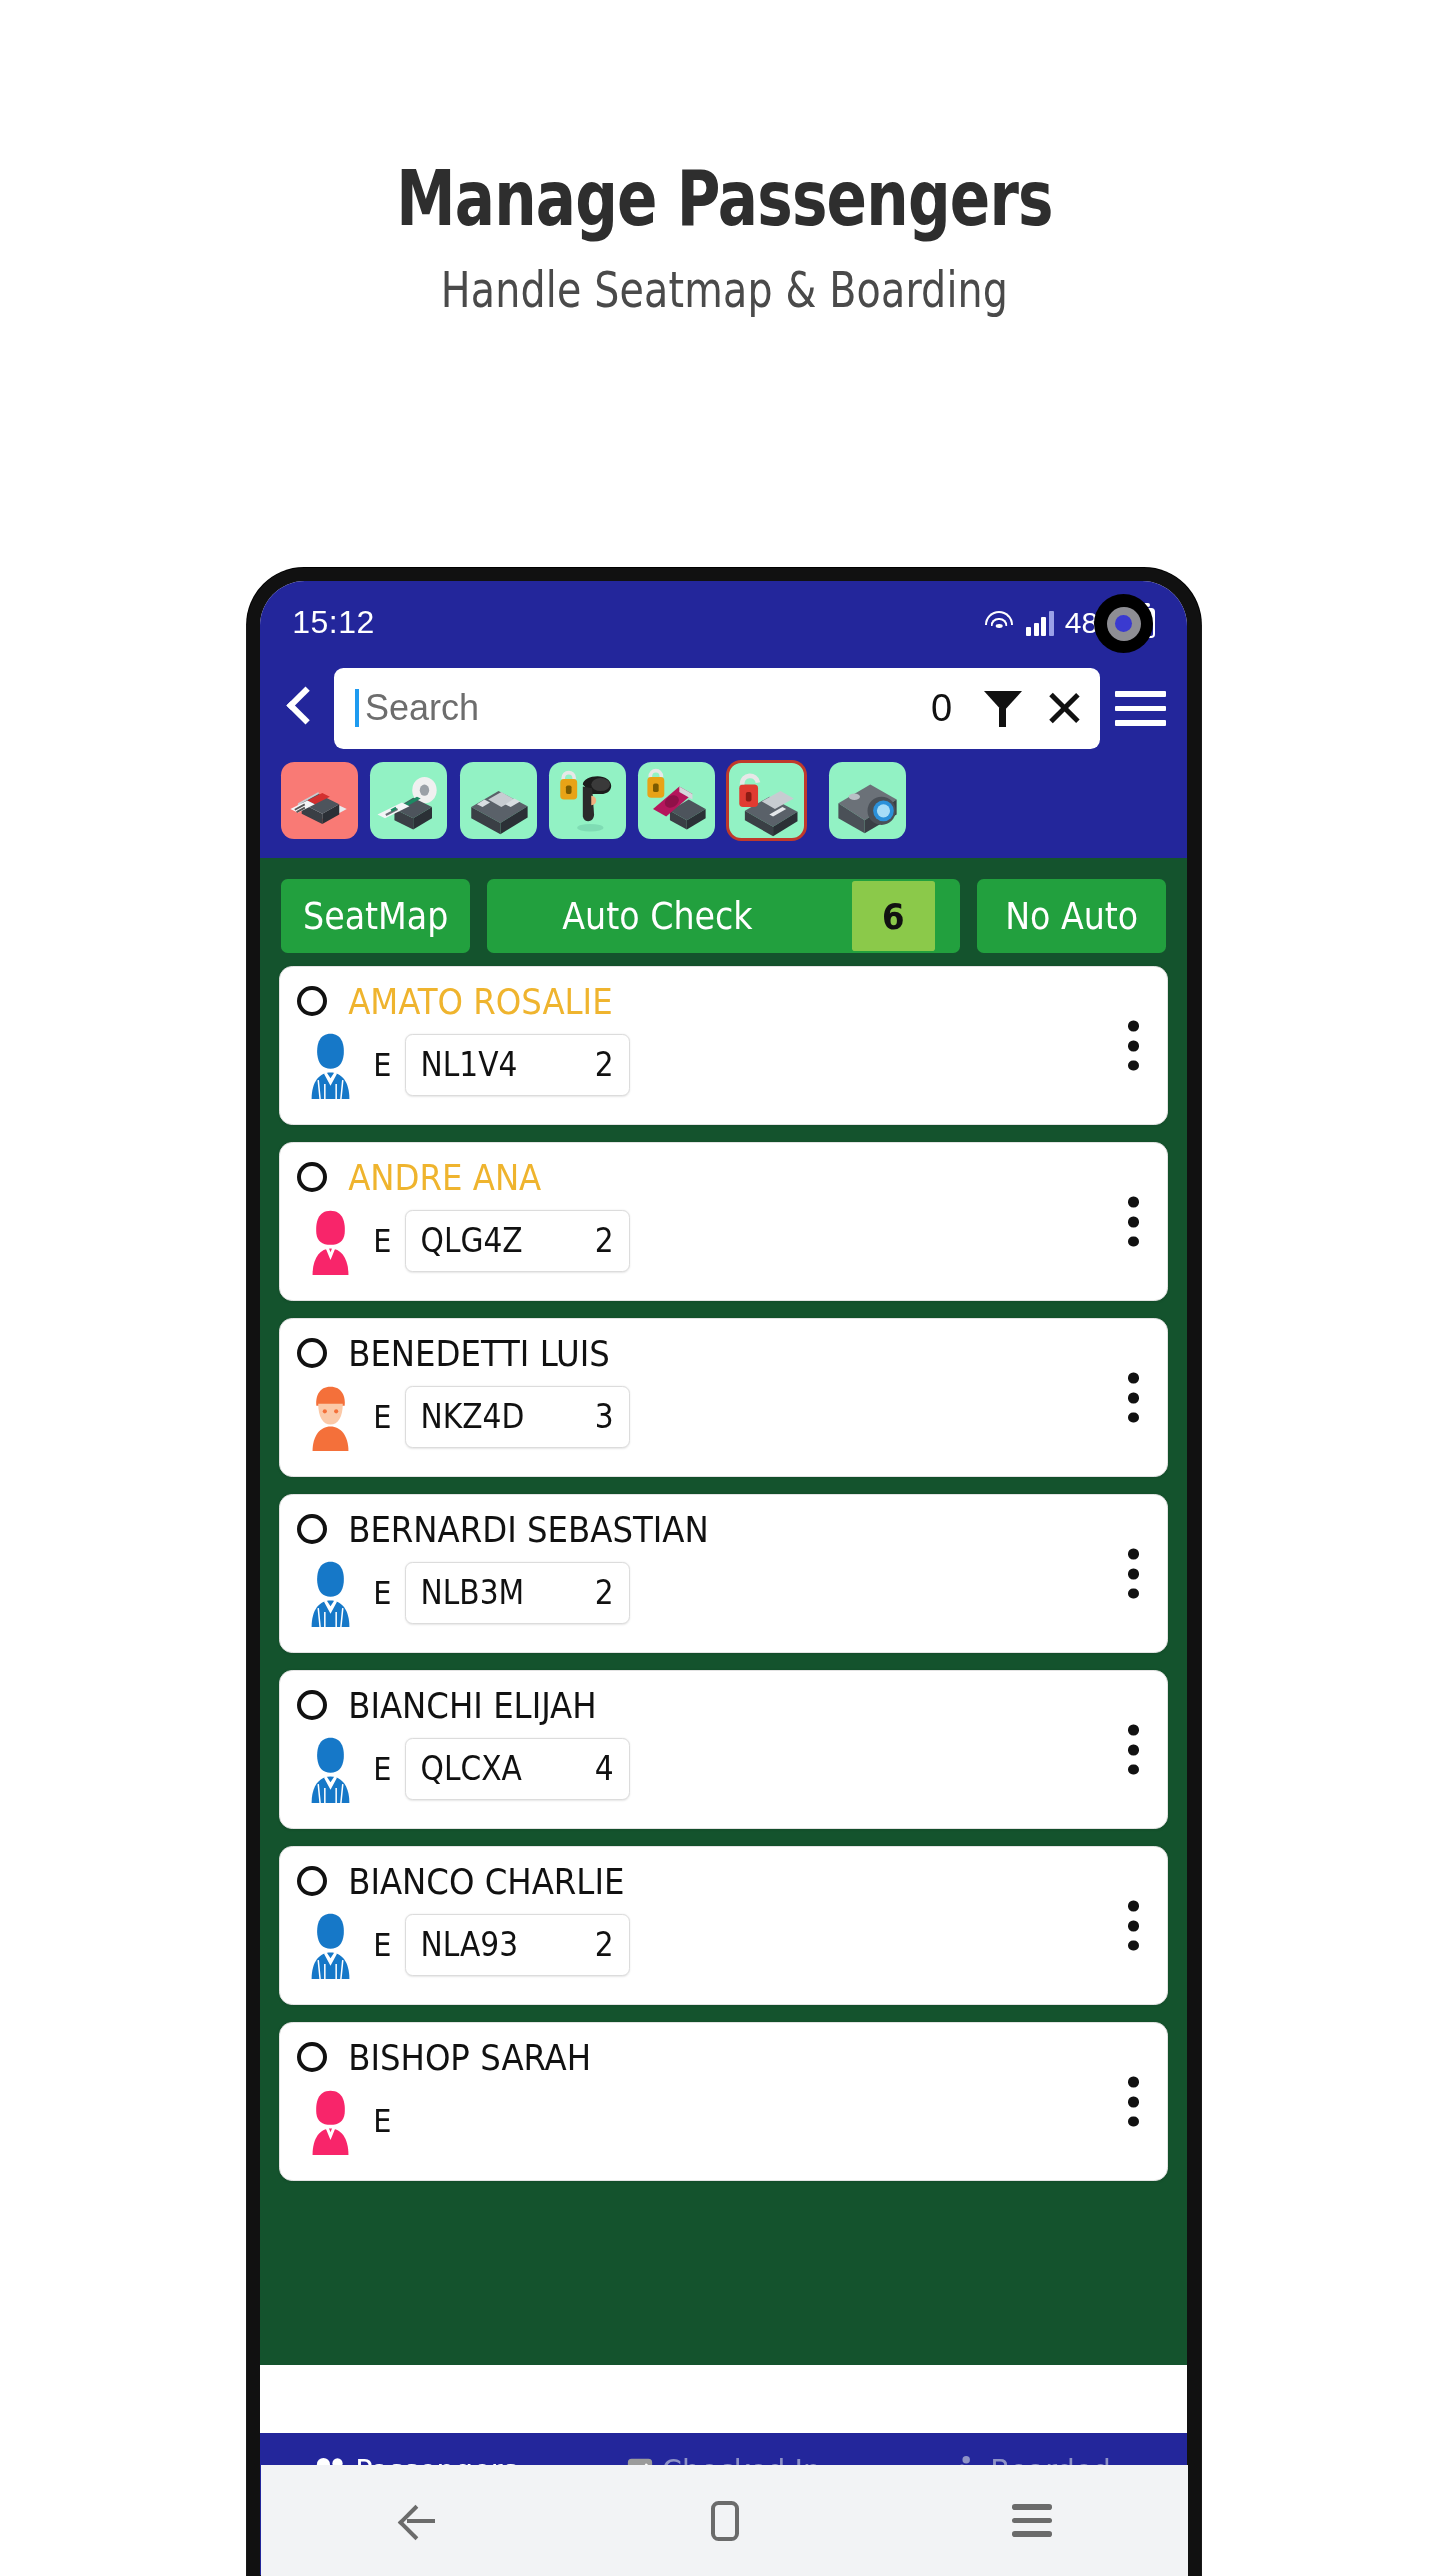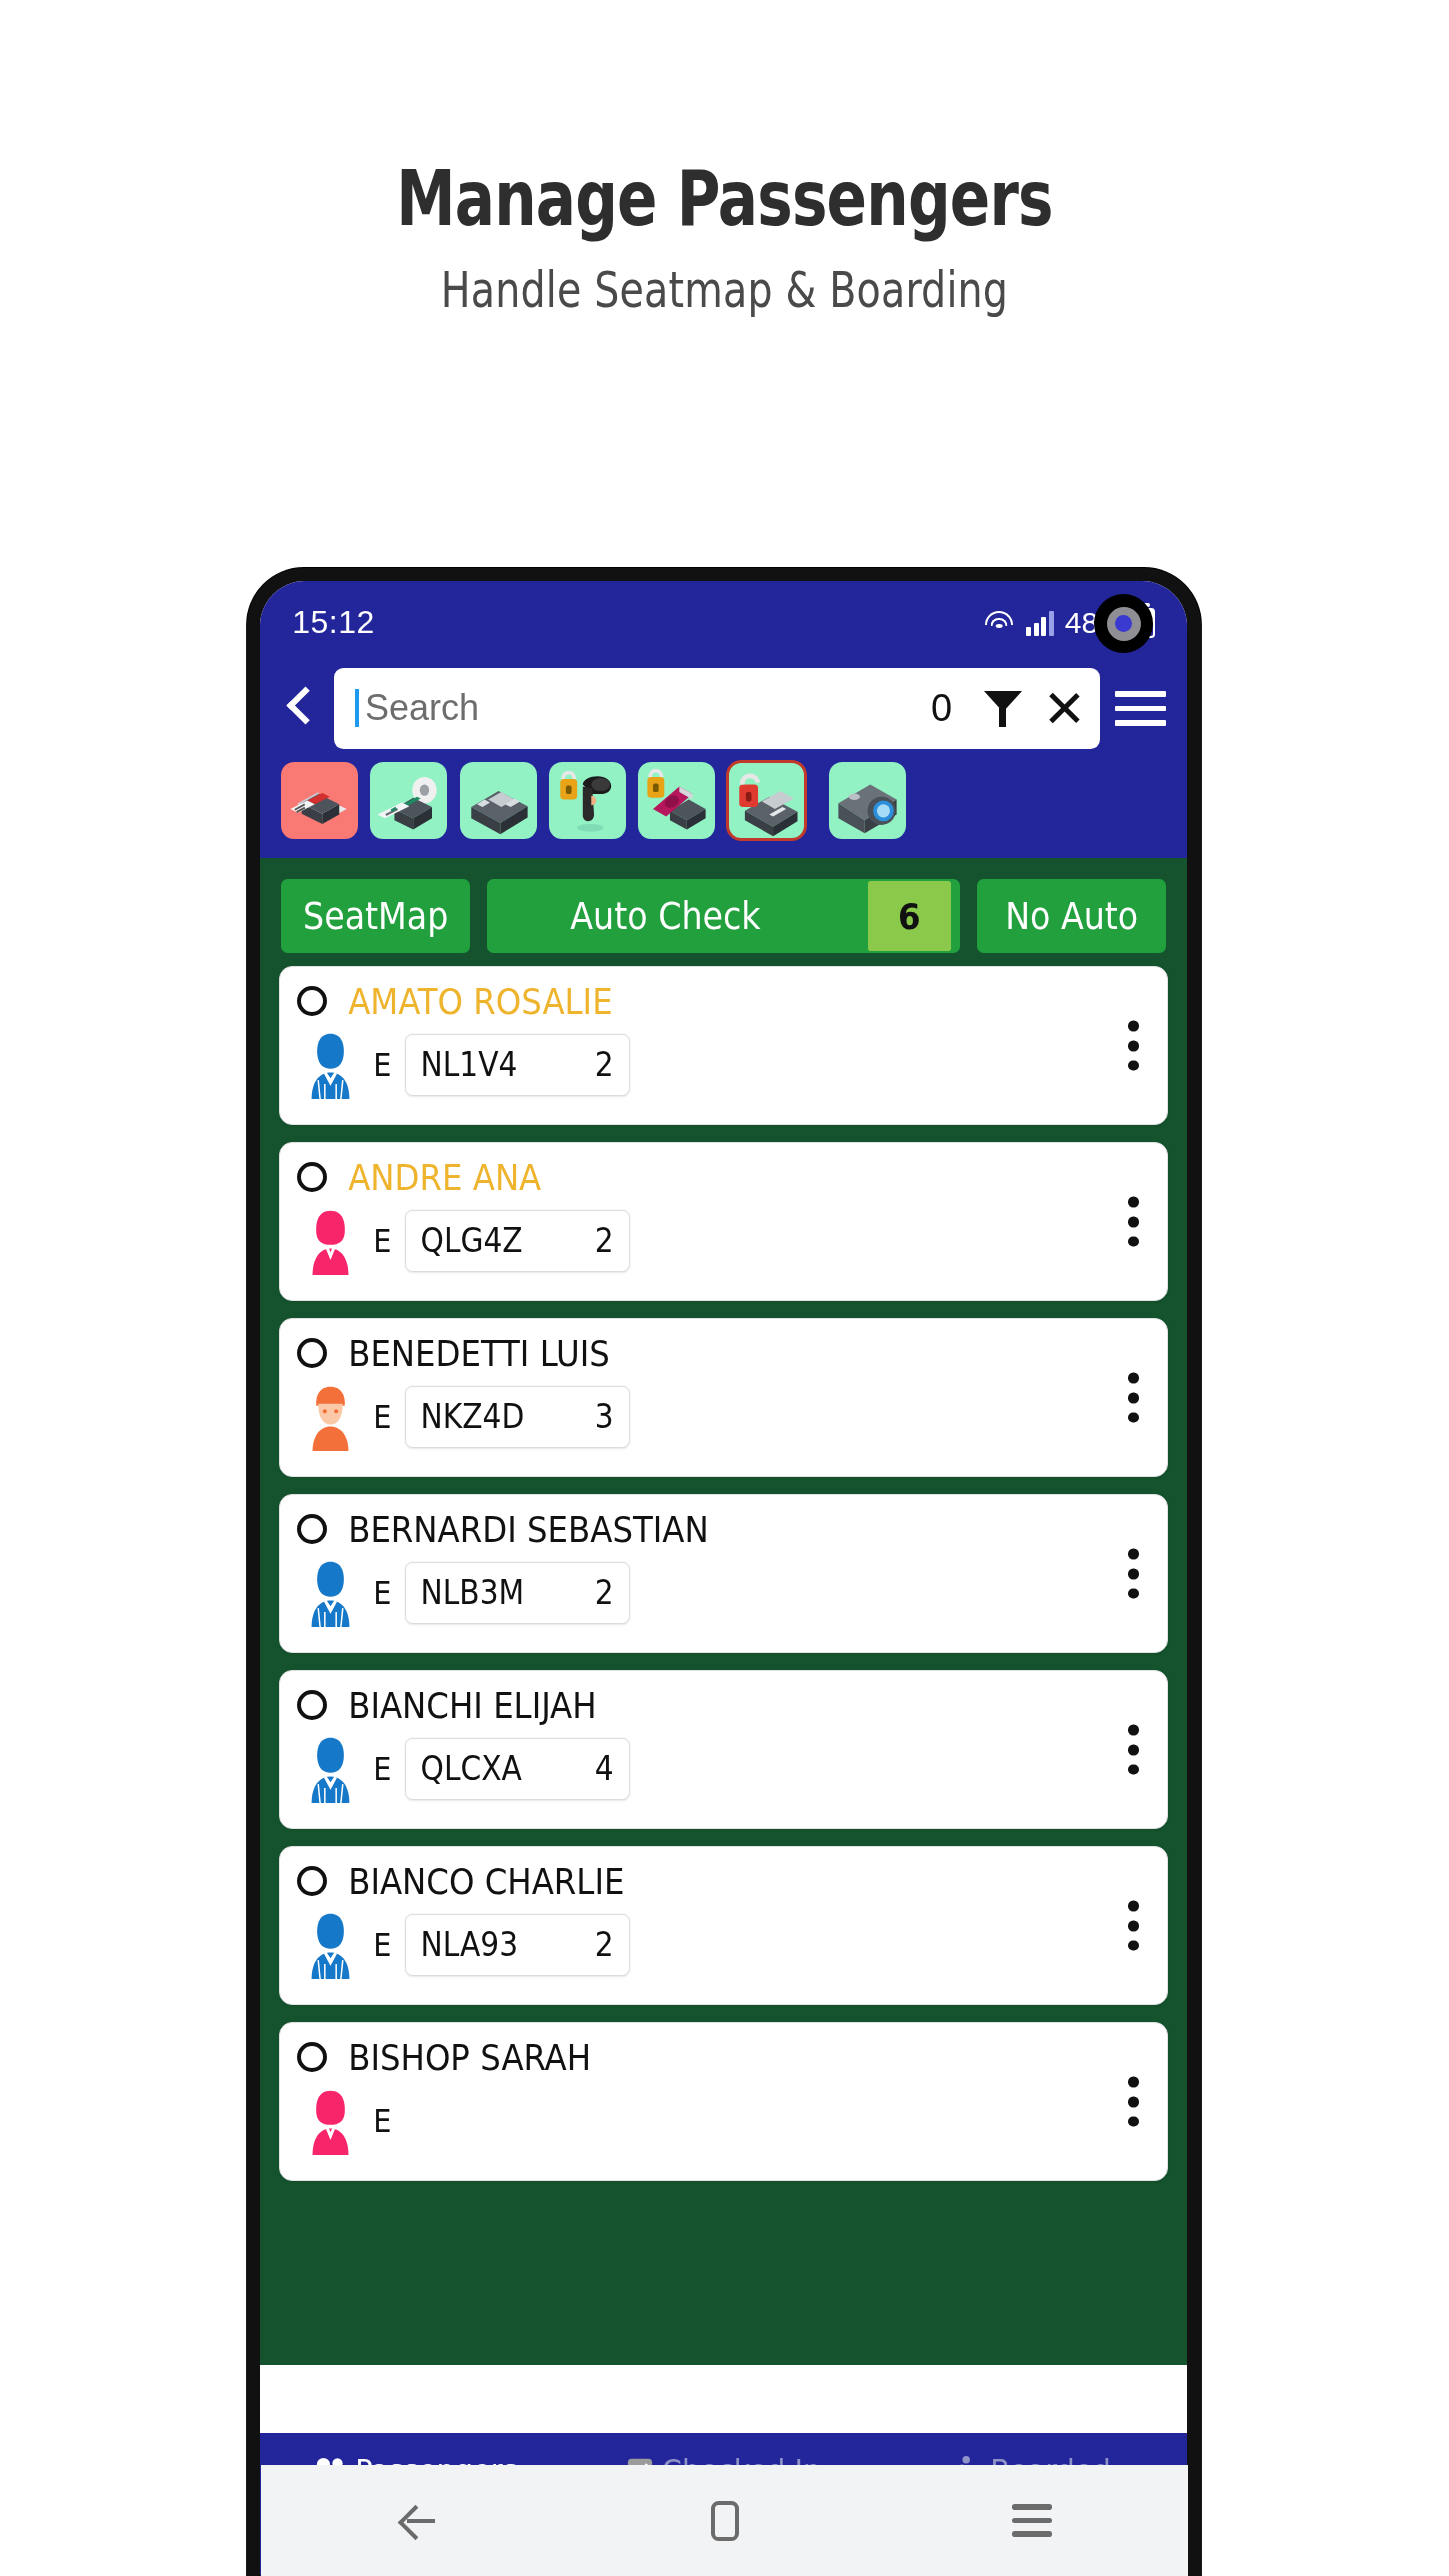--- a/index.html
+++ b/index.html
@@ -112,21 +112,21 @@
   .content { background:#14532d; height:1507px; overflow:hidden; position:relative; }
   .actions { display:flex; gap:17px; padding:21px 21px 13.2px 21px; }
   .btn {
     background:#22A03E; color:#fff; border-radius:6.6px; height:74px;
     display:flex; align-items:center; justify-content:center;
     font-size:37px; font-weight:500; cursor:pointer;
     font-family:"DejaVu Sans Condensed","Liberation Sans Narrow","Liberation Sans",sans-serif;
   }
   .btn.seatmap { flex:0 0 189px; }
   .btn.noseat  { flex:0 0 189px; }
-  .btn.autocheck { flex:1; position:relative; padding-right:0; overflow:hidden;gap:24px; }
+  .btn.autocheck { flex:1; position:relative; padding-right:16px; overflow:hidden;gap:24px; }
   .btn.autocheck .lbl { flex:1; text-align:center; }
   .badge {
     width:83px; align-self:stretch; background:#8BC94A; color:#111;
     display:flex; align-items:center; justify-content:center;
     font-size:36px; font-weight:600; border-radius:2.8px; margin:1.9px 9.4px 1.9px 0;
   }
 
   
   .plist { padding:0 19px; }
   .pcard {

